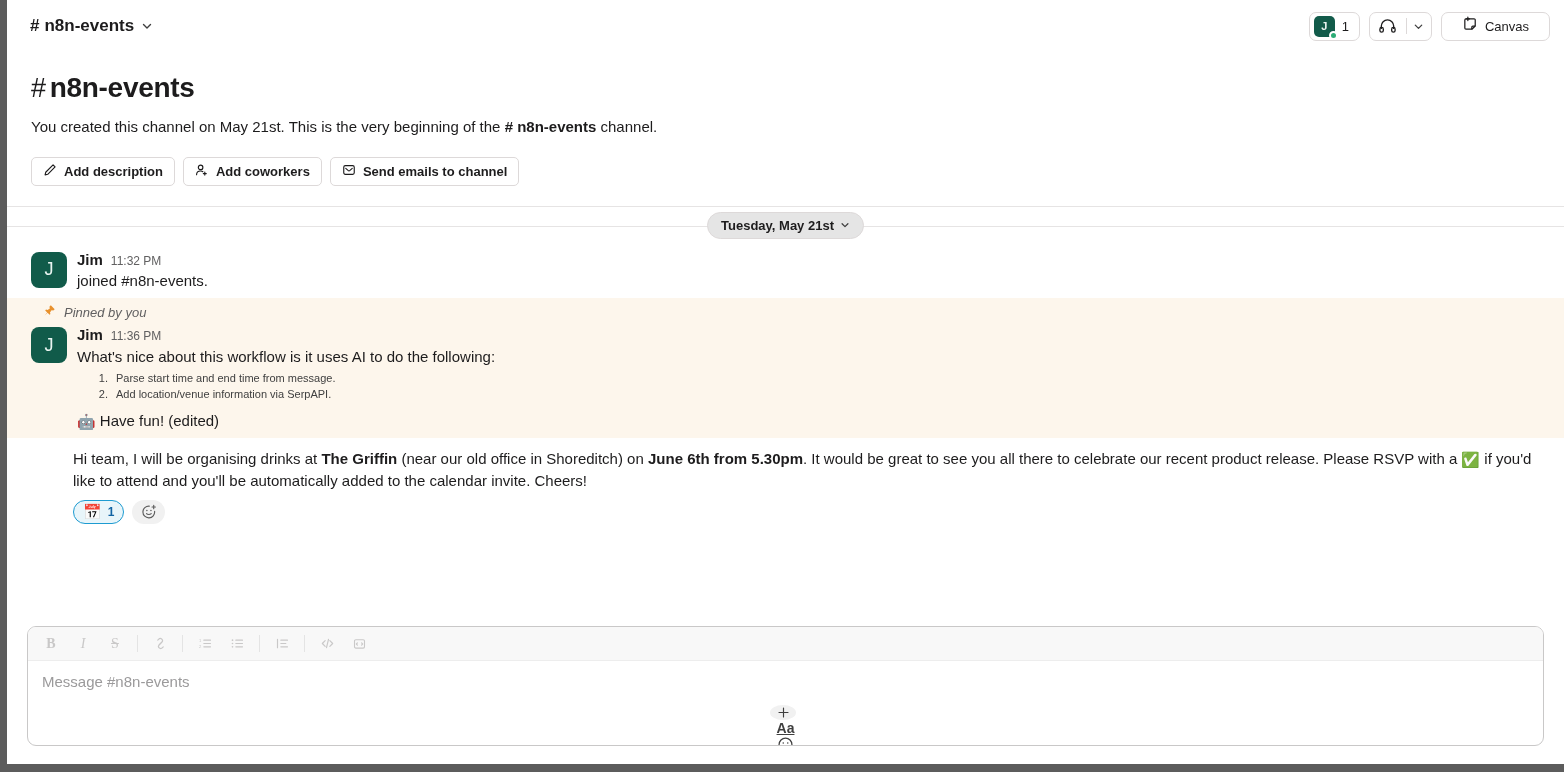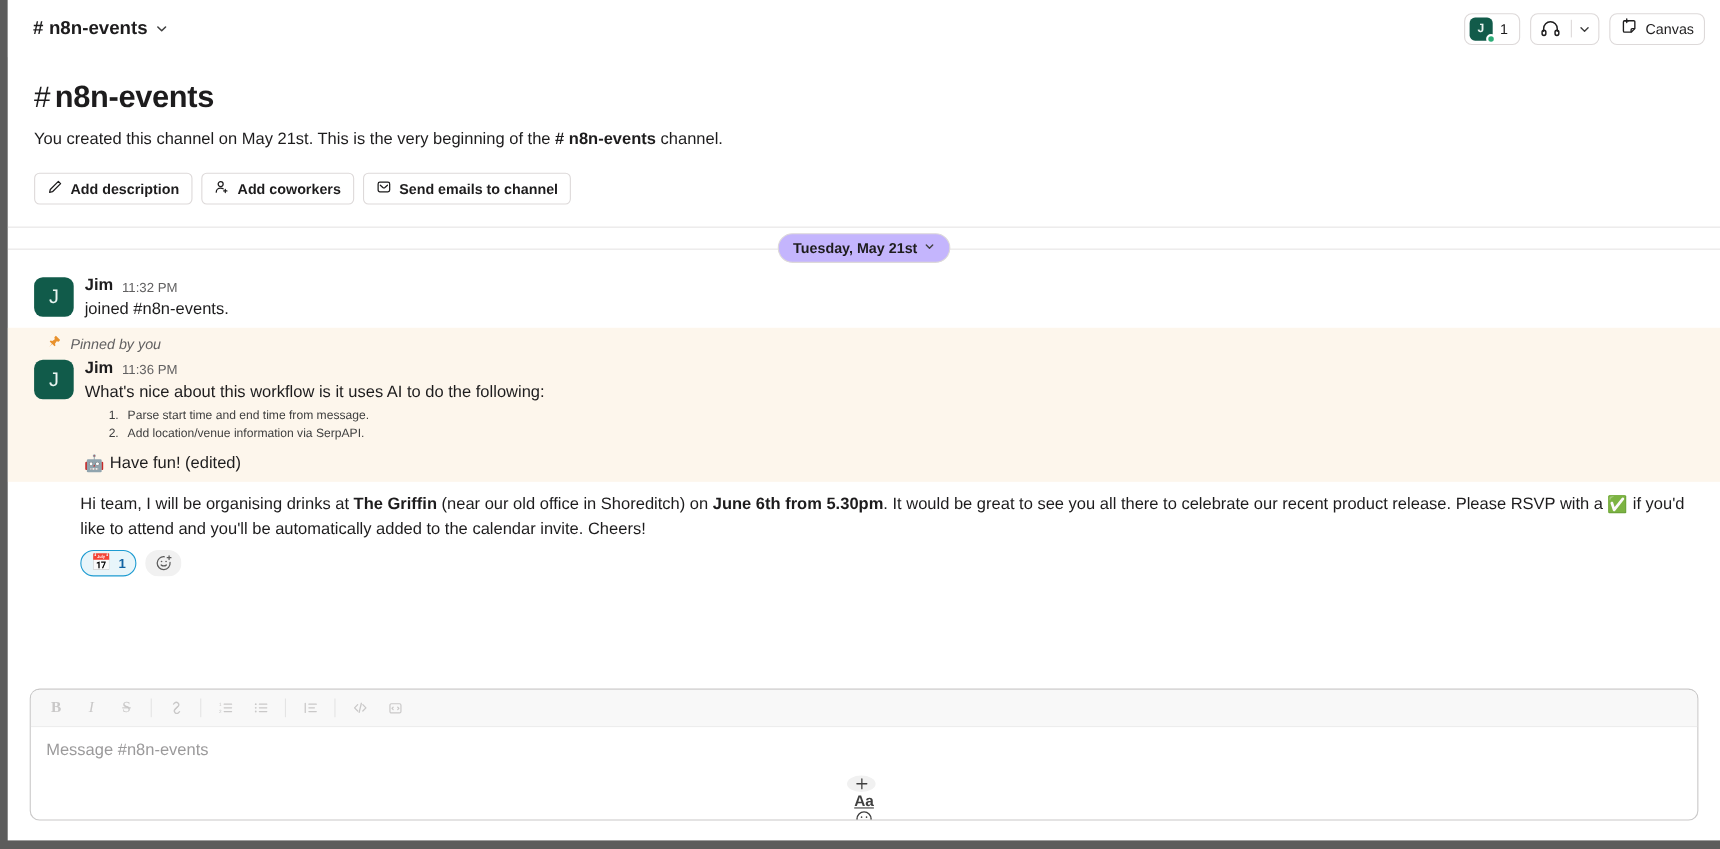--- a/index.html
+++ b/index.html
@@ -53,21 +53,21 @@
     display: flex;
     align-items: center;
     gap: 9px;
   }
   .pill {
     display: flex;
     align-items: center;
     border: 1px solid #ddd9d9;
     border-radius: 7px;
     height: 29px;
-    padding: 0 9px;
+    padding: 0 20px;
     background: #fff;
     cursor: pointer;
     font-size: 13px;
     color: #1d1c1d;
   }
   .members-pill { gap: 7px; padding: 0 10px 0 4px; }
   .mini-avatar {
     position: relative;
     width: 21px; height: 21px;
     border-radius: 5px;
@@ -154,21 +154,21 @@
   .date-divider::before {
     content: "";
     position: absolute;
     left: 0; right: 0; top: 50%;
     height: 1px;
     background: #e6e4e4;
   }
   .date-chip {
     position: relative;
     display: flex; align-items: center; gap: 6px;
-    background: #c4b5fd;
+    background: #e5e5e5;
     border: 1px solid #ddd9d9;
     border-radius: 20px;
     height: 27px;
     padding: 0 13px;
     font-size: 13px;
     font-weight: bold;
     color: #1d1c1d;
     cursor: pointer;
   }
   .date-chip .chev { font-size: 10px; color: #3f3f3f; }

